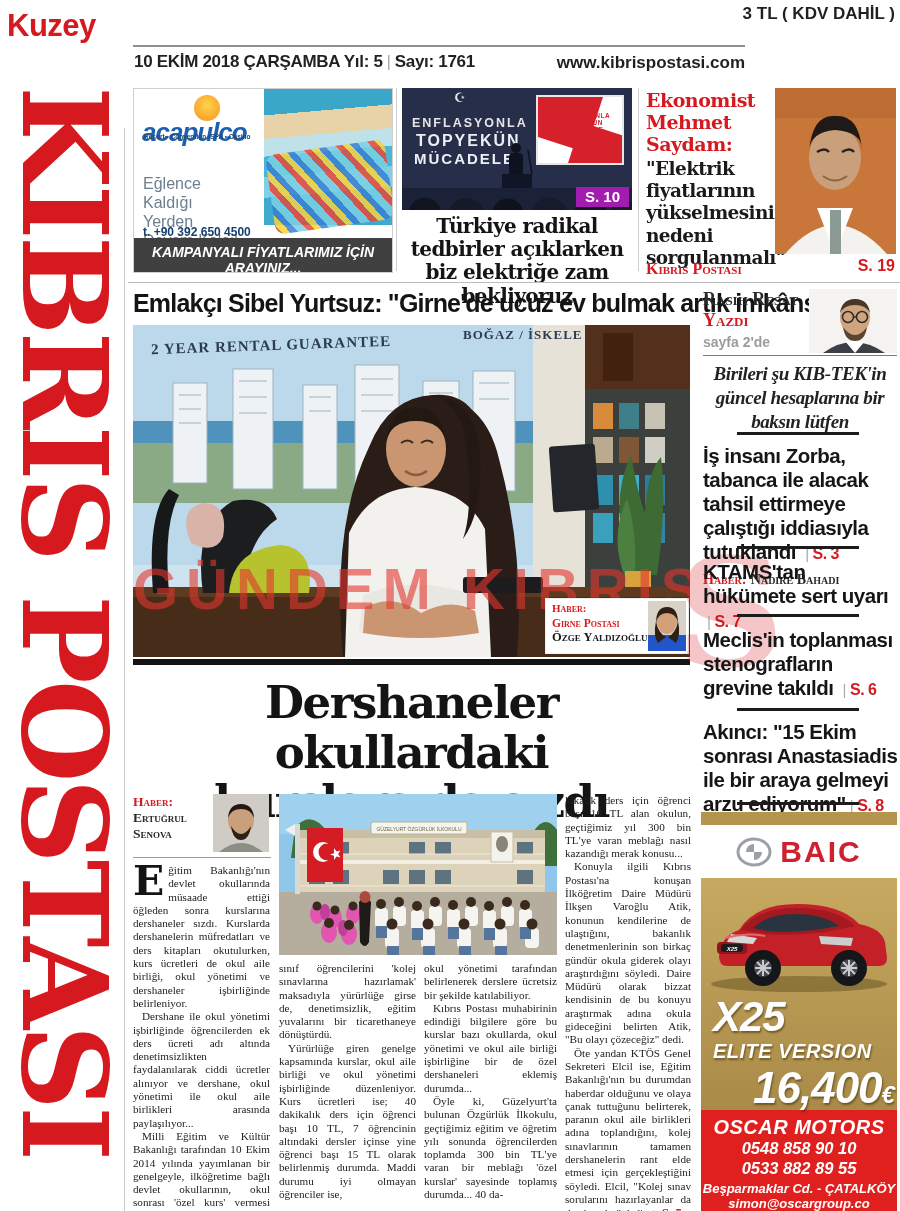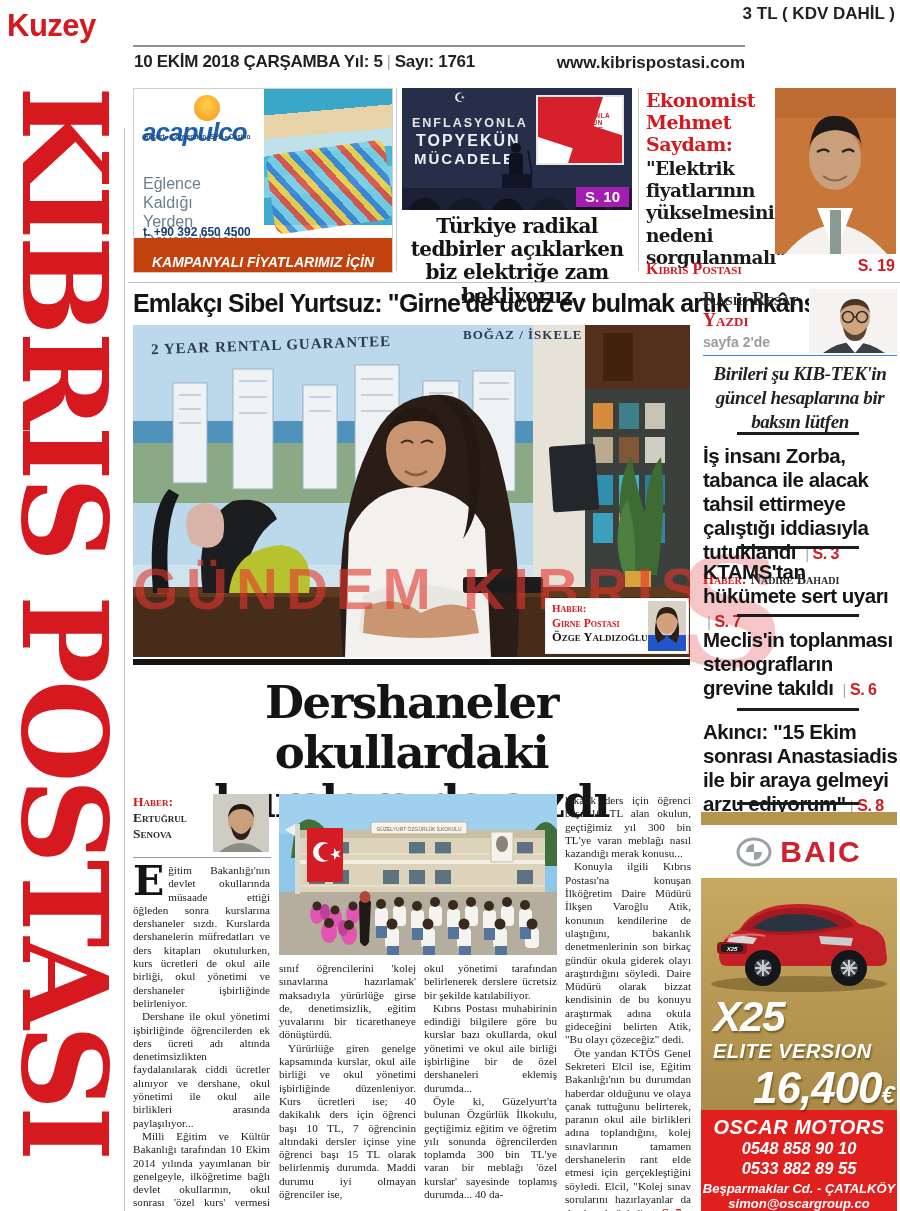--- a/index.html
+++ b/index.html
@@ -33,22 +33,22 @@
       background:repeating-linear-gradient(55deg,#e8483b 0 6px,#f5d33c 6px 12px,#3a7fd2 12px 18px,#7ad0e2 18px 26px);
       transform:rotate(-8deg);border-radius:10px;opacity:.85;}
   .acap-logo{position:absolute;left:8px;top:6px;width:120px;height:48px;}
   .acap-sun{position:absolute;left:52px;top:0;width:26px;height:26px;border-radius:50%;
       background:radial-gradient(circle at 50% 40%,#ffd34d,#f7941d);}
   .acap-word{position:absolute;left:0;top:22px;font-size:26px;font-weight:bold;font-style:italic;color:#1b5fae;letter-spacing:-1px;}
   .acap-tag{position:absolute;left:2px;top:38px;font-size:6.5px;color:#27496b;font-weight:bold;}
   .acap-lines{position:absolute;left:9px;top:58px;font-size:16px;line-height:1.18;font-weight:normal;color:#6b7f90;margin-top:28px;}
   .acap-phone{position:absolute;left:9px;top:136px;font-size:12px;font-weight:bold;color:#16406e;}
   .acap-loc{position:absolute;left:9px;top:150px;font-size:12px;font-weight:bold;color:#16406e;}
-  .acap-cta{position:absolute;left:0;bottom:0;width:100%;height:34px;background:#c2410c;color:#fff;
-      font-weight:bold;font-style:italic;font-size:14px;line-height:1.15;text-align:center;padding-top:16px;box-sizing:border-box;}
+  .acap-cta{position:absolute;left:0;bottom:0;width:100%;height:34px;background:#404040;color:#fff;
+      font-weight:bold;font-style:italic;font-size:14px;line-height:1.15;text-align:center;padding-top:6px;box-sizing:border-box;}
 
   .vdiv1{left:396px;top:88px;width:1px;height:183px;background:#cfcfcf;}
   .vdiv2{left:638px;top:88px;width:1px;height:183px;background:#cfcfcf;}
 
   
   .enf{left:402px;top:88px;width:230px;height:122px;background:#262e4a;overflow:hidden;}
   .enf .cres{position:absolute;left:52px;top:2px;color:#e8e8ee;font-size:13px;}
   .enf .l1{position:absolute;left:10px;top:28px;color:#e5e5e5;font-size:12.5px;letter-spacing:2px;font-weight:bold;}
   .enf .l2{position:absolute;left:14px;top:44px;color:#eceef5;font-size:16px;letter-spacing:2px;font-weight:bold;}
   .enf .l3{position:absolute;left:12px;top:62px;color:#eceef5;font-size:15px;letter-spacing:2px;font-weight:bold;}

